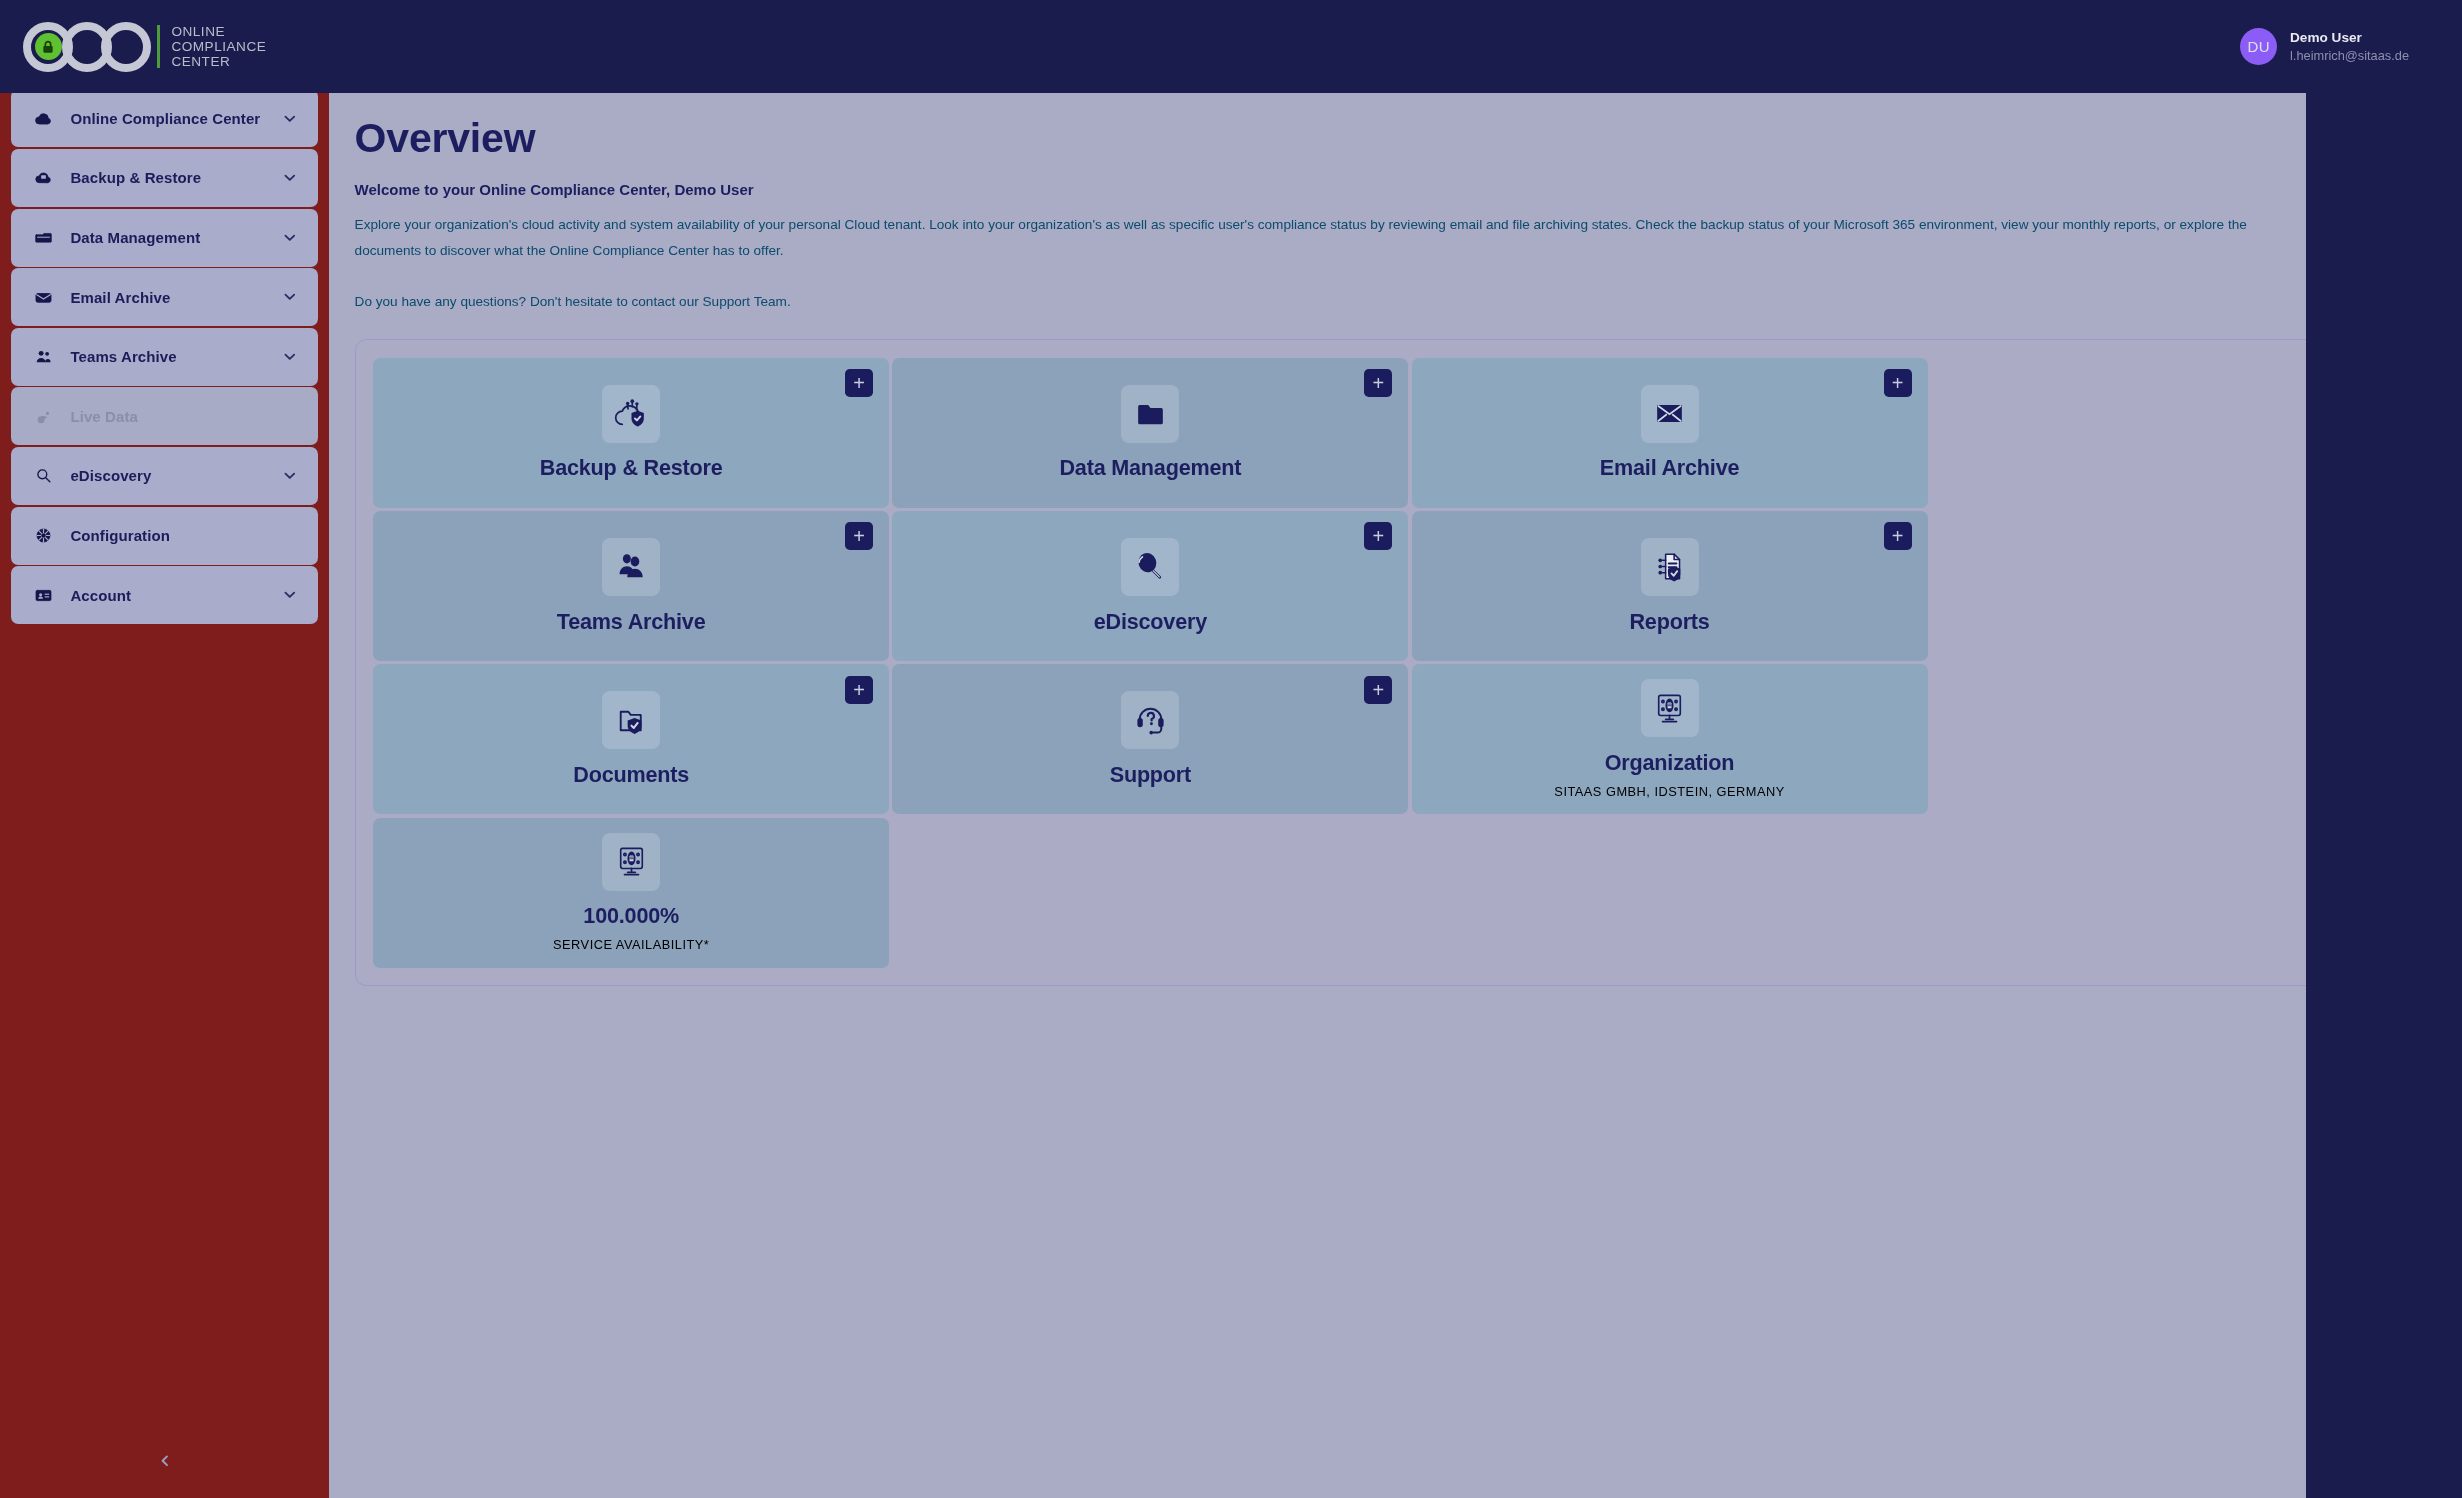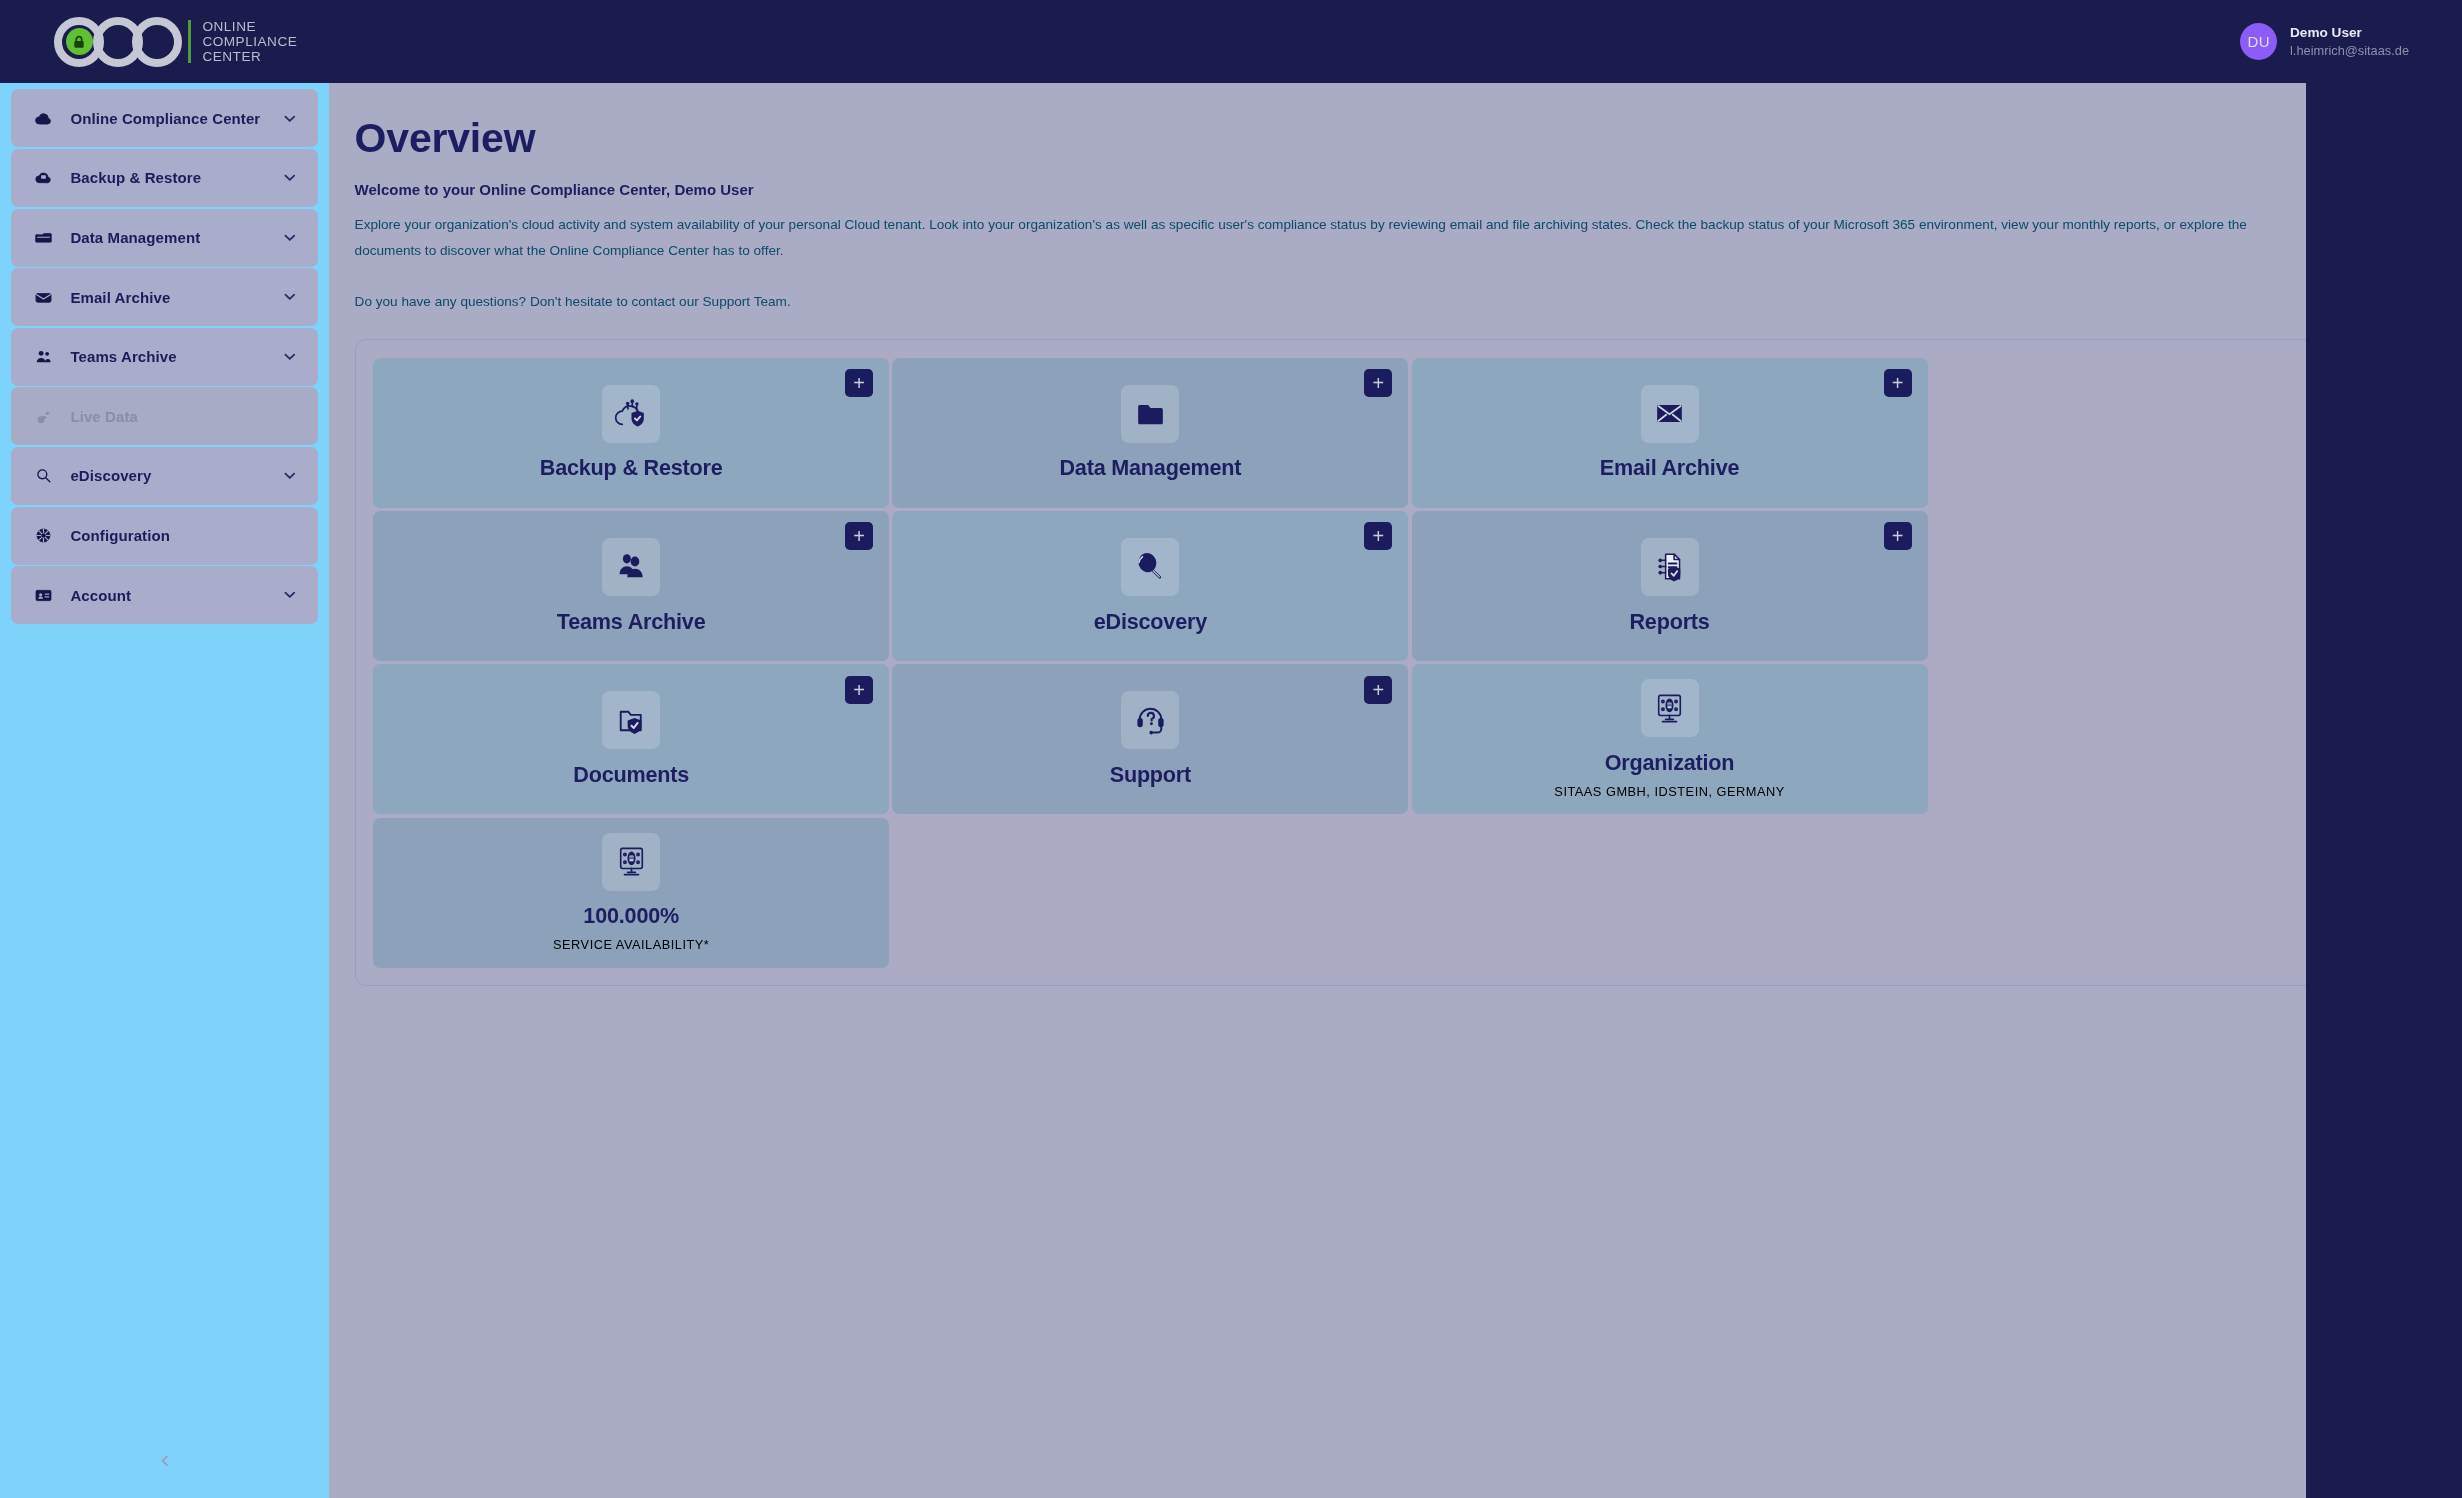--- a/index.html
+++ b/index.html
@@ -14,26 +14,26 @@
   body {
     background: #1b1c4e;
     position: relative;
   }
 
   
   .topbar {
     position: absolute;
     top: 0; left: 0;
     width: 2462px;
-    height: 83px;
+    height: 93px;
     background: #1b1c4e;
     display: flex;
     align-items: center;
     justify-content: space-between;
-    padding: 0 32px 0 54px;
+    padding: 0 32px 0 23px;
     z-index: 20;
   }
 
   .logo-wrap {
     display: flex;
     align-items: center;
     gap: 0px;
   }
   .logo-marks {
     display: flex;
@@ -90,21 +90,21 @@
   .user-meta { line-height: 1.35; }
   .user-name { color: #e9eaf1; font-size: 13.6px; font-weight: 700; }
   .user-mail { color: #8d91ae; font-size: 12.8px; font-weight: 400; }
 
   
   .sidebar {
     position: absolute;
     top: 83px; left: 0;
     width: 329px;
     height: 1415px;
-    background: #7dd3fc;
+    background: #7f1d1d;
     padding: 6.4px 11.2px 0 11.2px;
     z-index: 15;
   }
   .nav-item {
     height: 58px;
     margin-bottom: 1.6px;
     border-radius: 7.2px;
     background: #a9acca;
     display: flex;
     align-items: center;

